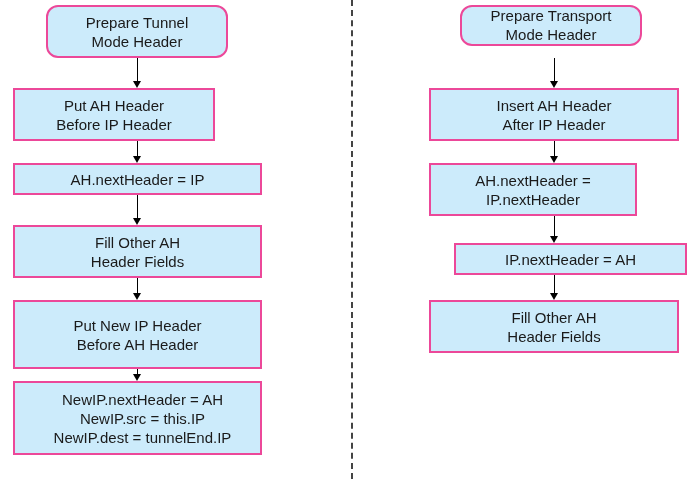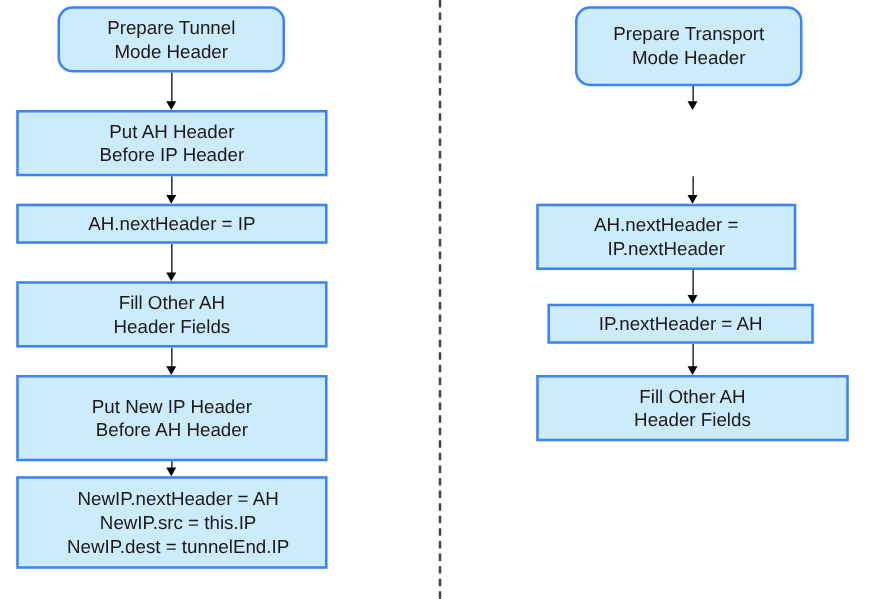--- a/index.html
+++ b/index.html
@@ -25,21 +25,21 @@
     left: 350px;
     top: 0px;
     width: 0px;
     height: 479px;
     border-left: 2px dashed #444444;
   }
   .node {
     position: absolute;
     box-sizing: border-box;
     background: #CCEBFB;
-    border: 2px solid #3b82f6;
+    border: 2px solid #ec4899;
     display: flex;
     align-items: center;
     justify-content: center;
     text-align: center;
     color: #1a1a1a;
     font-size: 15px;
     line-height: 19px;
     letter-spacing: 0px;
     white-space: pre-line;
   }
@@ -74,38 +74,40 @@
     <div class="connector" style="left: 137px; top: 141px; height: 16px;"></div>
     <div class="arrowhead" style="left: 133.3px; top: 156px;"></div>
     <div class="connector" style="left: 137px; top: 195px; height: 24px;"></div>
     <div class="arrowhead" style="left: 133.3px; top: 218px;"></div>
     <div class="connector" style="left: 137px; top: 278px; height: 16px;"></div>
     <div class="arrowhead" style="left: 133.3px; top: 293px;"></div>
     <div class="connector" style="left: 137px; top: 353px; height: 22px;"></div>
     <div class="arrowhead" style="left: 133.3px; top: 374px;"></div>
     <div class="node rounded" style="left: 46px; top: 5px; width: 182px; height: 53px;"><span class="label">Prepare Tunnel
 Mode Header</span></div>
-    <div class="node" style="left: 13px; top: 88px; width: 249px; height: 53px;"><span class="label">Put AH Header
+    <div class="node" style="left: 13px; top: 88px; width: 202px; height: 53px;"><span class="label">Put AH Header
 Before IP Header</span></div>
     <div class="node" style="left: 13px; top: 163px; width: 249px; height: 32px;"><span class="label">AH.nextHeader = IP</span></div>
     <div class="node" style="left: 13px; top: 225px; width: 249px; height: 53px;"><span class="label">Fill Other AH
 Header Fields</span></div>
     <div class="node" style="left: 13px; top: 300px; width: 249px; height: 69px;"><span class="label">Put New IP Header
 Before AH Header</span></div>
     <div class="node" style="left: 13px; top: 381px; width: 249px; height: 74px; padding-left: 10px;"><span class="label">NewIP.nextHeader = AH
 NewIP.src = this.IP
 NewIP.dest = tunnelEnd.IP</span></div>
     <div class="connector" style="left: 554px; top: 58px; height: 24px;"></div>
     <div class="arrowhead" style="left: 550.3px; top: 81px;"></div>
     <div class="connector" style="left: 554px; top: 141px; height: 16px;"></div>
     <div class="arrowhead" style="left: 550.3px; top: 156px;"></div>
     <div class="connector" style="left: 554px; top: 216px; height: 21px;"></div>
     <div class="arrowhead" style="left: 550.3px; top: 236px;"></div>
     <div class="connector" style="left: 554px; top: 275px; height: 19px;"></div>
     <div class="arrowhead" style="left: 550.3px; top: 293px;"></div>
-    <div class="node rounded" style="left: 460px; top: 5px; width: 182px; height: 64px;"><span class="label">Prepare Transport
+    <div class="node rounded" style="left: 460px; top: 5px; width: 182px; height: 41px; align-items: flex-end;"><span class="label">Prepare Transport
 Mode Header</span></div>
+    <div class="node" style="left: 429px; top: 88px; width: 250px; height: 53px;"><span class="label">Insert AH Header
+After IP Header</span></div>
     <div class="node" style="left: 429px; top: 163px; width: 208px; height: 53px;"><span class="label">AH.nextHeader =
 IP.nextHeader</span></div>
-    <div class="node" style="left: 438px; top: 243px; width: 213px; height: 32px; text-align: center;"><span class="label">IP.nextHeader = AH</span></div>
+    <div class="node" style="left: 454px; top: 243px; width: 233px; height: 32px; text-align: center;"><span class="label">IP.nextHeader = AH</span></div>
     <div class="node" style="left: 429px; top: 300px; width: 250px; height: 53px;"><span class="label">Fill Other AH
 Header Fields</span></div>
   </div>
 
 </body></html>

